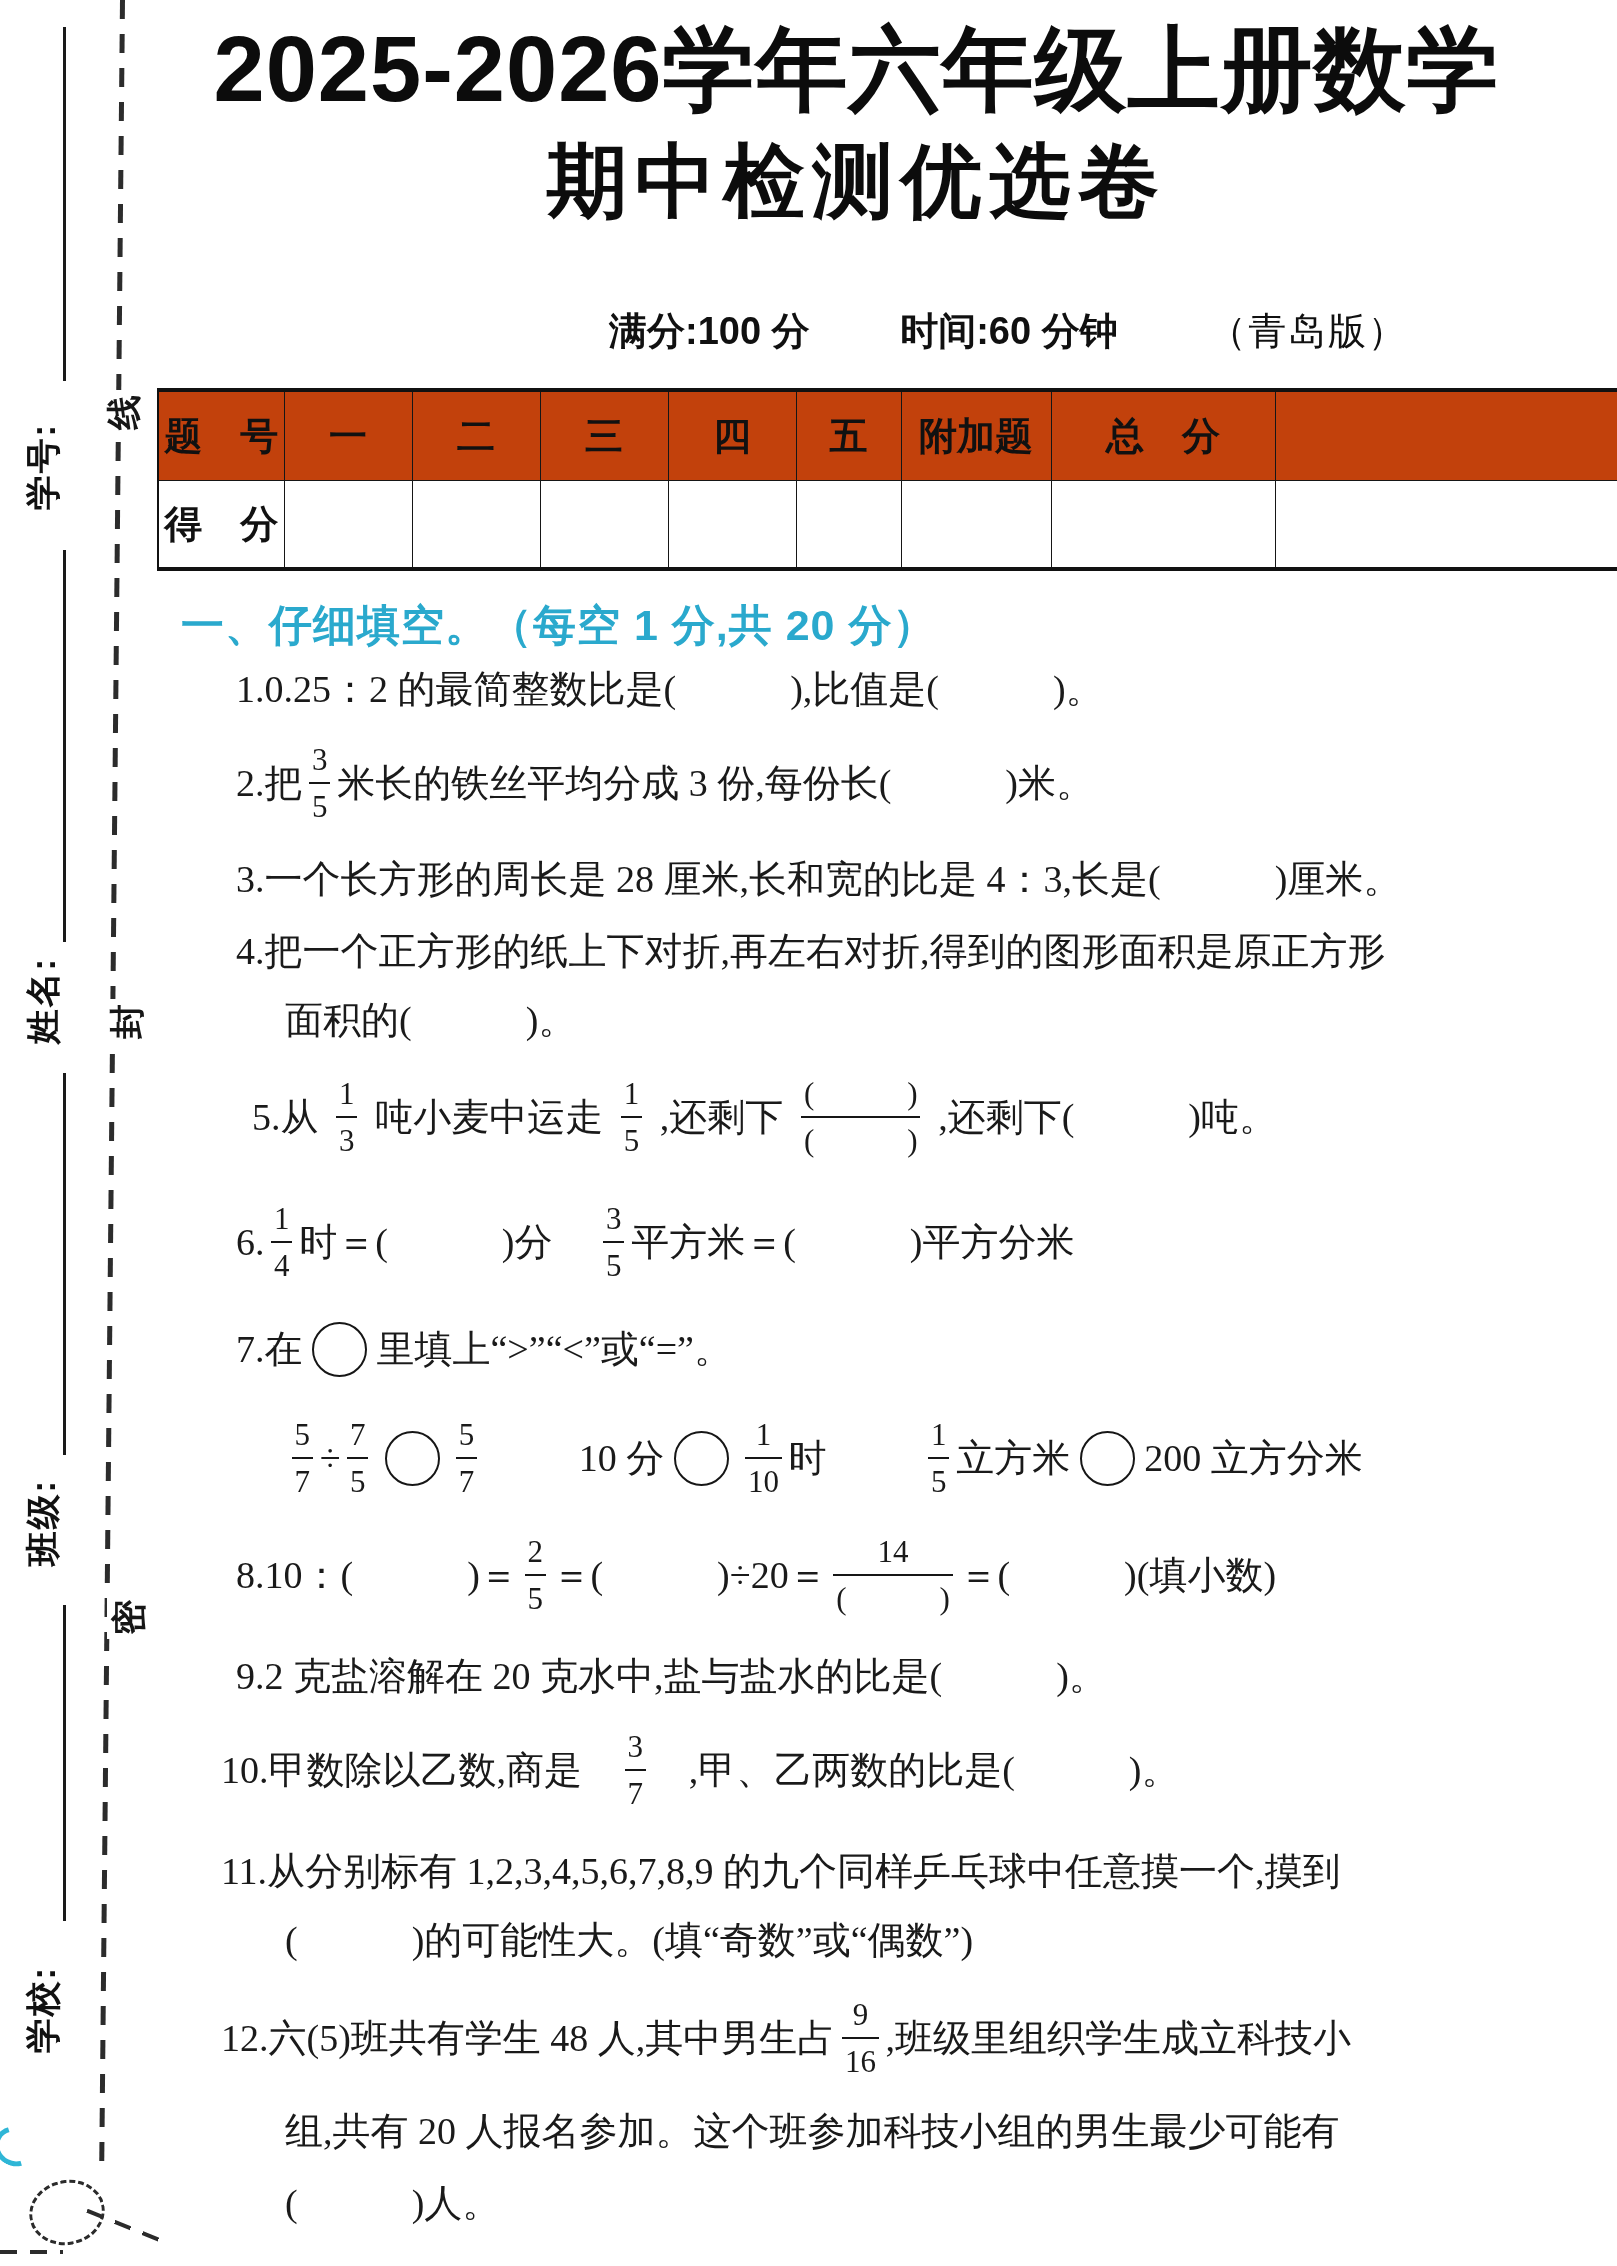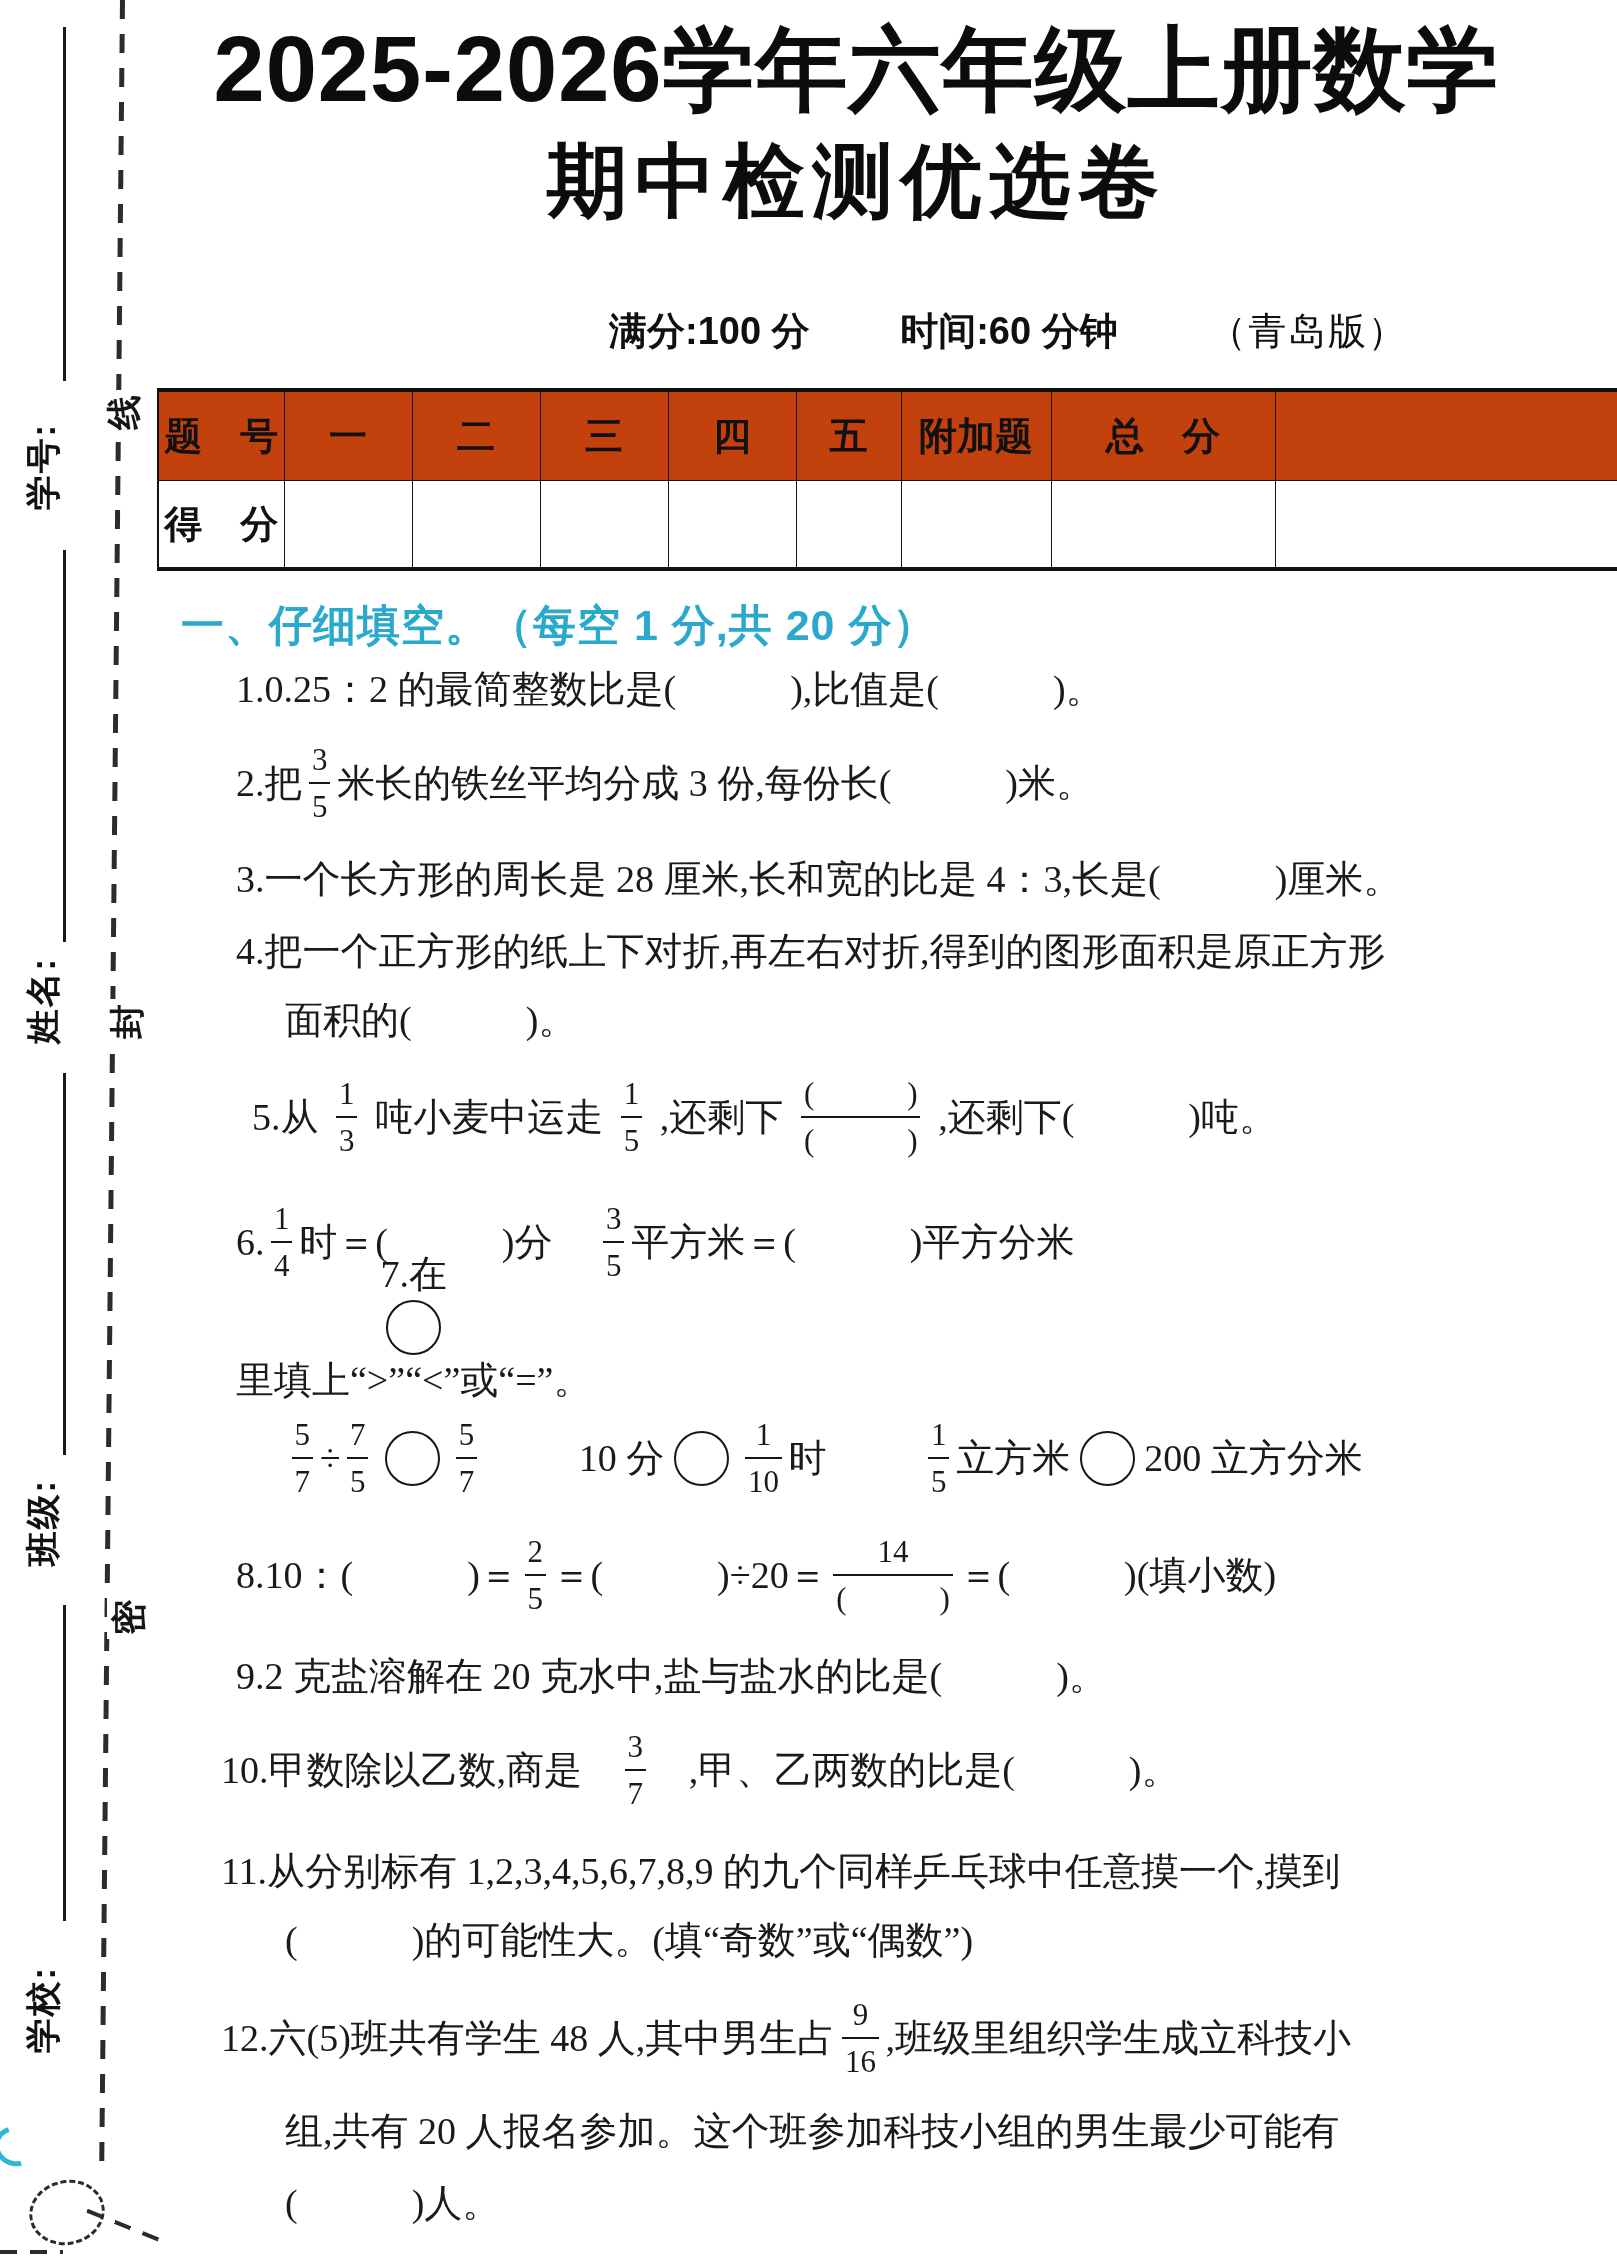--- a/index.html
+++ b/index.html
@@ -31,21 +31,21 @@
   .score-table td,.score-table th{border:1.9px solid #161616;font-size:38px;font-weight:bold;color:#111;text-align:center;padding:0;}
   .score-table{border:2.9px solid #111;}
   .score-table tr.hdr td{background:#c2410c;height:88px;}
   .score-table tr.blank td{height:86px;background:#fff;}
   .score-table{border-top-width:4.8px;border-bottom-width:4.8px;}
 
   
   .sec-heading{position:absolute;left:181px;top:597px;font-family:"Liberation Sans","DejaVu Sans",sans-serif;font-weight:bold;font-size:43px;color:#2aa9cd;white-space:nowrap;letter-spacing:1px;}
 
   
-  .q-line{position:absolute;height:114px;display:flex;align-items:center;white-space:nowrap;font-size:38px;color:#1a1a1a;justify-content:flex-end;}
+  .q-line{position:absolute;height:114px;display:flex;align-items:center;white-space:nowrap;font-size:38px;color:#1a1a1a;}
   .frac{display:inline-flex;flex-direction:column;align-items:center;vertical-align:middle;line-height:1;font-size:31px;margin:0 6.7px;}
   .frac .fnum{padding:0 2.9px 6.7px;}
   .frac .fden{padding:6.7px 2.9px 0;border-top:2.9px solid #161616;min-width:100%;text-align:center;box-sizing:border-box;}
   .cmp{display:inline-block;width:51px;height:51px;border:2.9px solid #161616;border-radius:50%;margin:0 9.5px;flex:none;}
   .gap{display:inline-block;height:1px;}
 </style>
 </head>
 <body>
 
 <div>
@@ -177,21 +177,21 @@
         <span class="fden">4</span>
       </span>
       <span>时＝(　　　)分</span>
       <span class="gap" style="width: 44px;"></span>
       <span class="frac">
         <span class="fnum">3</span>
         <span class="fden">5</span>
       </span>
       <span>平方米＝(　　　)平方分米</span>
     </div>
-    <div class="q-line" style="top: 1292px; left: 236px; flex-direction: column;">
+    <div class="q-line" style="top: 1292px; left: 236px;">
       <span>7.在</span>
       <span class="cmp"></span>
       <span>里填上“&gt;”“&lt;”或“=”。</span>
     </div>
     <div class="q-line" style="top: 1401px; left: 285px;">
       <span class="frac">
         <span class="fnum">5</span>
         <span class="fden">7</span>
       </span>
       <span>÷</span>

